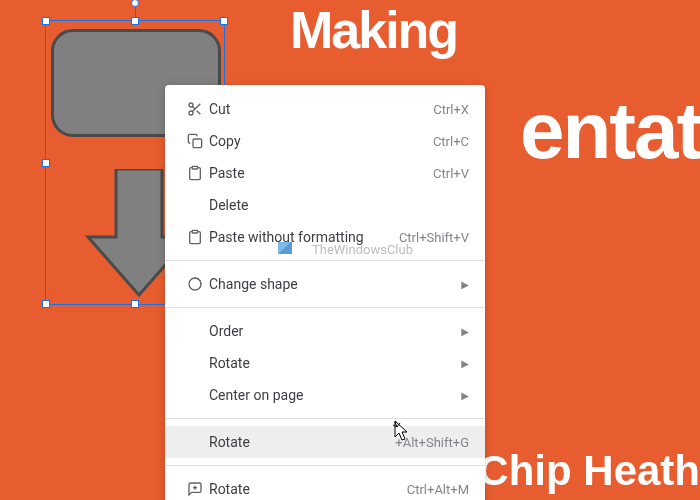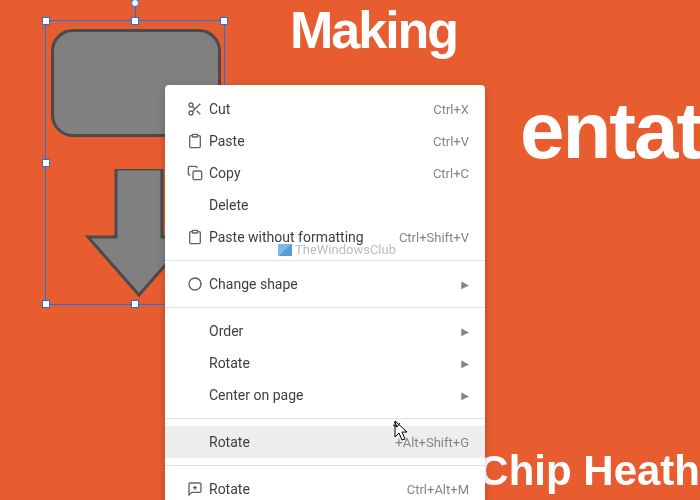--- a/index.html
+++ b/index.html
@@ -135,22 +135,21 @@
       background: #e0e0e0;
       margin: 7px 0;
     }
     .watermark {
       position: absolute;
       top: 242px;
       left: 278px;
       font-size: 13px;
       color: #b8bec4;
       display: flex;
-      align-items: center;
-      gap: 3px;
+      gap: 20px;
       pointer-events: none;
     }
     .watermark-box {
       width: 14px;
       height: 12px;
       background: linear-gradient(135deg, #7fb8e8 50%, #5a9cd4 50%);
     }
     .cursor-pointer {
       position: absolute;
       top: 419px;
@@ -196,36 +195,36 @@
           <line x1="14.47" y1="14.48" x2="20" y2="20"></line>
           <line x1="8.12" y1="8.12" x2="12" y2="12"></line>
         </svg>
     </span>
     <span class="menu-label">Cut</span>
     <span class="menu-shortcut">Ctrl+X</span>
   </div>
   <div class="menu-item">
     <span class="menu-icon">
       <svg width="16" height="16" viewBox="0 0 24 24" fill="none" stroke="#5f6368" stroke-width="2">
+          <rect x="9" y="9" width="13" height="13" rx="2"></rect>
+          <path d="M5 15H4a2 2 0 0 1-2-2V4a2 2 0 0 1 2-2h9a2 2 0 0 1 2 2v1"></path>
+        </svg>
+    </span>
+    <span class="menu-label">Copy</span>
+    <span class="menu-shortcut">Ctrl+C</span>
+  </div>
+  <div class="menu-item">
+    <span class="menu-icon">
+      <svg width="16" height="16" viewBox="0 0 24 24" fill="none" stroke="#5f6368" stroke-width="2">
           <path d="M16 4h2a2 2 0 0 1 2 2v14a2 2 0 0 1-2 2H6a2 2 0 0 1-2-2V6a2 2 0 0 1 2-2h2"></path>
           <rect x="8" y="2" width="8" height="4" rx="1"></rect>
         </svg>
     </span>
     <span class="menu-label">Paste</span>
     <span class="menu-shortcut">Ctrl+V</span>
-  </div>
-  <div class="menu-item">
-    <span class="menu-icon">
-      <svg width="16" height="16" viewBox="0 0 24 24" fill="none" stroke="#5f6368" stroke-width="2">
-          <rect x="9" y="9" width="13" height="13" rx="2"></rect>
-          <path d="M5 15H4a2 2 0 0 1-2-2V4a2 2 0 0 1 2-2h9a2 2 0 0 1 2 2v1"></path>
-        </svg>
-    </span>
-    <span class="menu-label">Copy</span>
-    <span class="menu-shortcut">Ctrl+C</span>
   </div>
   <div class="menu-item">
     <span class="menu-icon"></span>
     <span class="menu-label">Delete</span>
   </div>
   <div class="menu-item">
     <span class="menu-icon">
       <svg width="16" height="16" viewBox="0 0 24 24" fill="none" stroke="#5f6368" stroke-width="2">
           <path d="M16 4h2a2 2 0 0 1 2 2v14a2 2 0 0 1-2 2H6a2 2 0 0 1-2-2V6a2 2 0 0 1 2-2h2"></path>
           <rect x="8" y="2" width="8" height="4" rx="1"></rect>

